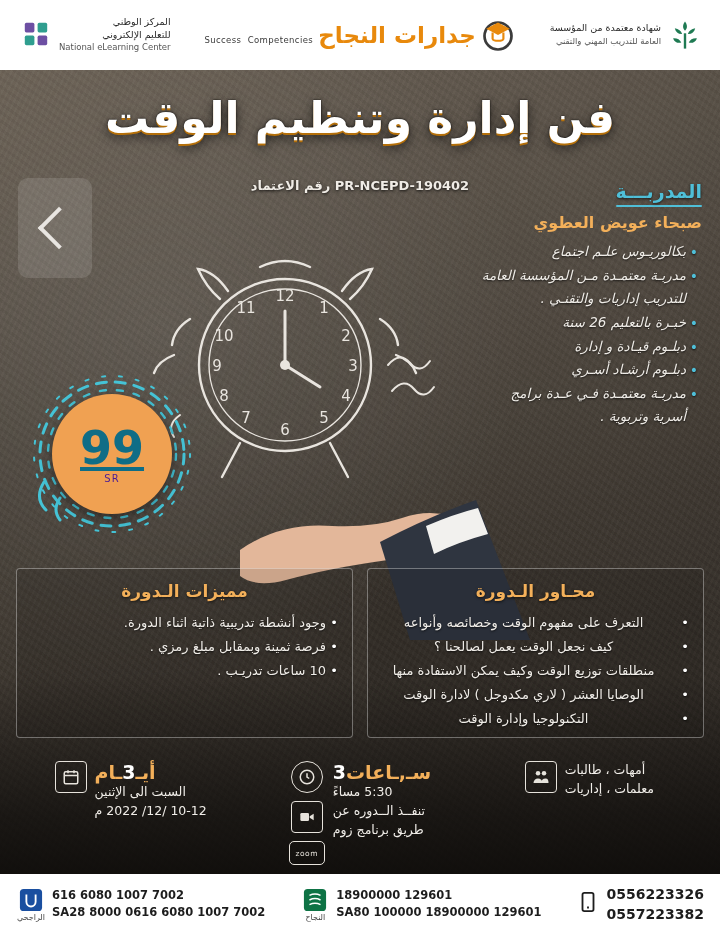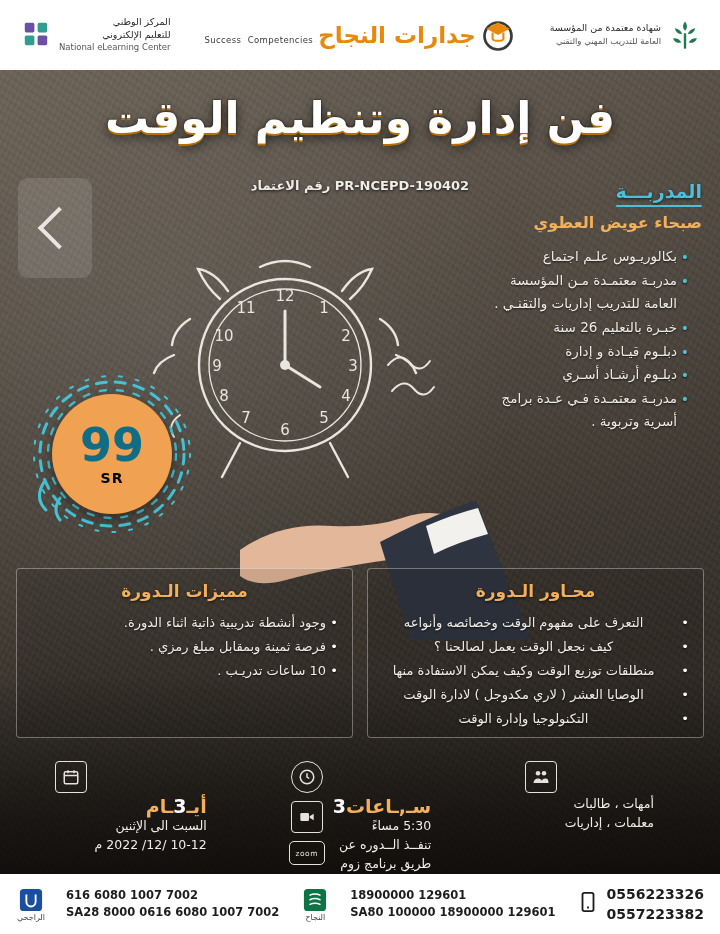--- a/index.html
+++ b/index.html
@@ -77,35 +77,35 @@
 
   
   .price{
     position:absolute;left:30px;top:372px;width:164px;height:164px;z-index:25;
   }
   .price .circle{
     position:absolute;left:22px;top:22px;width:120px;height:120px;border-radius:50%;
     background:#f0a152;display:flex;flex-direction:column;align-items:center;justify-content:center;
     box-shadow:0 4px 14px rgba(0,0,0,.4);
   }
-  .price .num{font-size:46px;font-weight:bold;color:#0f6d86;line-height:1;}
-  .price .cur{font-size:14px;font-weight:bold;color:#000000;margin-top:2px;letter-spacing:1px;}
+  .price .num{font-size:46px;font-weight:bold;color:#0f6d86;line-height:1;text-decoration:underline;}
+  .price .cur{font-size:10px;font-weight:normal;color:#4c1d95;margin-top:2px;letter-spacing:1px;}
 
   
   .trainer{
     position:absolute;right:18px;top:180px;width:228px;z-index:25;text-align:right;
     color:#efece7;
   }
   .trainer h3{
     margin:0 0 2px 0;font-size:19px;font-weight:bold;color:#4fbfd8;
     text-shadow:0 1px 3px rgba(0,0,0,.7);
   }
   .trainer h3 .u{display:block;height:2px;width:86px;background:#4fbfd8;margin:3px 0 0 auto;border-radius:2px;}
   .trainer .name{font-size:16px;font-weight:bold;color:#f3b05a;margin:6px 0 8px 0;}
-  .trainer ul{list-style:none;margin:13px;padding:0;}
+  .trainer ul{list-style:none;margin:4px;padding:0;font-style:italic;}
   .trainer li{
     font-size:13.5px;line-height:1.75;color:#efece7;position:relative;padding-right:12px;
     text-shadow:0 1px 2px rgba(0,0,0,.7);
   }
   .trainer li:before{
     content:"•";position:absolute;right:0;top:0;color:#4fbfd8;font-size:14px;
   }
 
   
   .boxes{position:absolute;left:16px;top:568px;width:688px;height:170px;z-index:25;display:flex;gap:14px;}
@@ -135,32 +135,32 @@
     color:#f2efe9;text-align:right;padding-top:6px;
   }
   .ic{flex:0 0 auto;width:30px;height:30px;border:1.6px solid #e7e3dc;border-radius:4px;
       display:flex;align-items:center;justify-content:center;color:#e7e3dc;font-size:13px;}
   .ic.round{border-radius:50%;}
   .info .big{font-size:19px;font-weight:bold;color:#f3b05a;}
   .info .big .w{color:#ffffff;}
   .info .sub{font-size:12.5px;line-height:1.5;color:#f0ede8;}
   .info .title-line{font-size:17px;font-weight:bold;color:#f3b05a;margin-bottom:4px;}
   .stack{display:flex;flex-direction:column;align-items:center;}
-  .stack-right{display:flex;flex-direction:column;align-items:flex-start;margin-top:34px;}
+  .stack-right{display:flex;flex-direction:column;align-items:flex-end;}
   .zoom-badge{width:34px;height:22px;border:1.4px solid #e7e3dc;border-radius:5px;font-size:7.5px;
               display:flex;align-items:center;justify-content:center;color:#e7e3dc;letter-spacing:.5px;}
 
   
   .footer{
     position:absolute;left:0;bottom:0;width:720px;height:60px;background:#ffffff;z-index:40;
     display:flex;align-items:center;justify-content:space-between;padding:0 16px;box-sizing:border-box;
   }
   .phones{display:flex;align-items:center;gap:8px;}
   .phones .nums{direction:ltr;text-align:left;font-size:14px;font-weight:bold;color:#1d1d1d;line-height:1.45;}
-  .bank{display:flex;align-items:flex-start;gap:20px;}
+  .bank{display:flex;align-items:flex-start;gap:6px;}
   .bank .nums{direction:ltr;text-align:left;font-size:11.5px;font-weight:bold;color:#1d1d1d;line-height:1.5;white-space:nowrap;}
   .bank .blabel{font-size:8px;color:#444;text-align:center;width:30px;}
   .bank-logo{width:26px;height:26px;display:flex;align-items:center;justify-content:center;}
 </style>
 </head>
 <body>
 
 <div class="poster">
 
   <div class="topbar">

